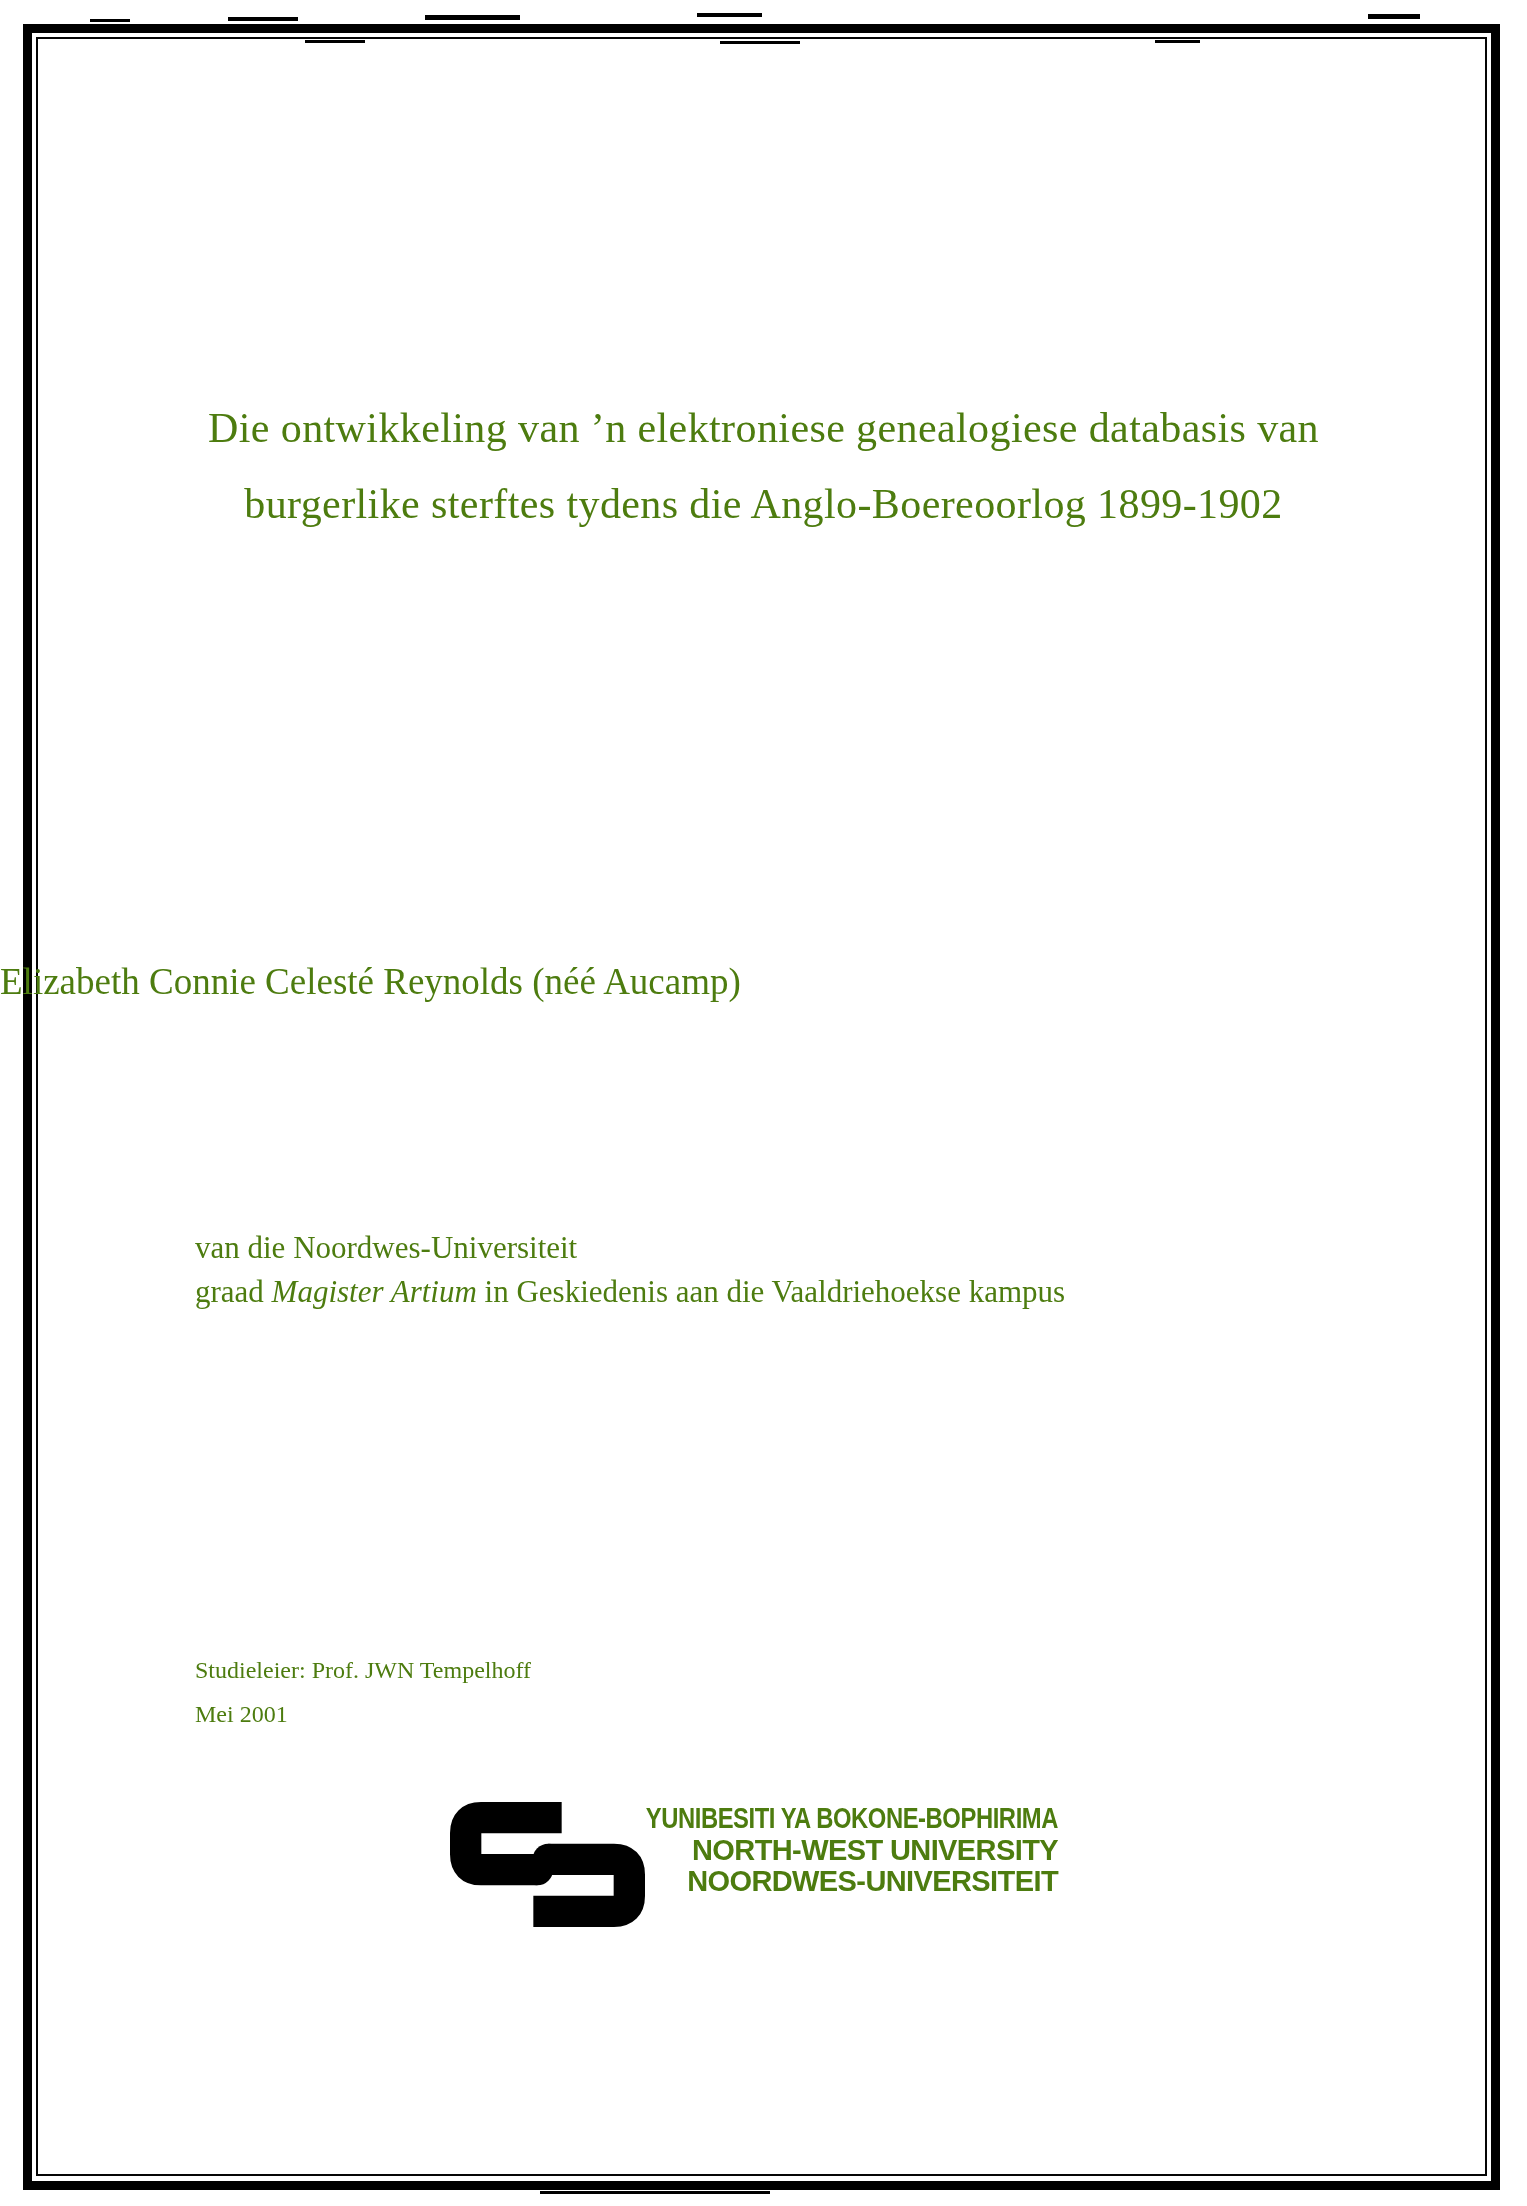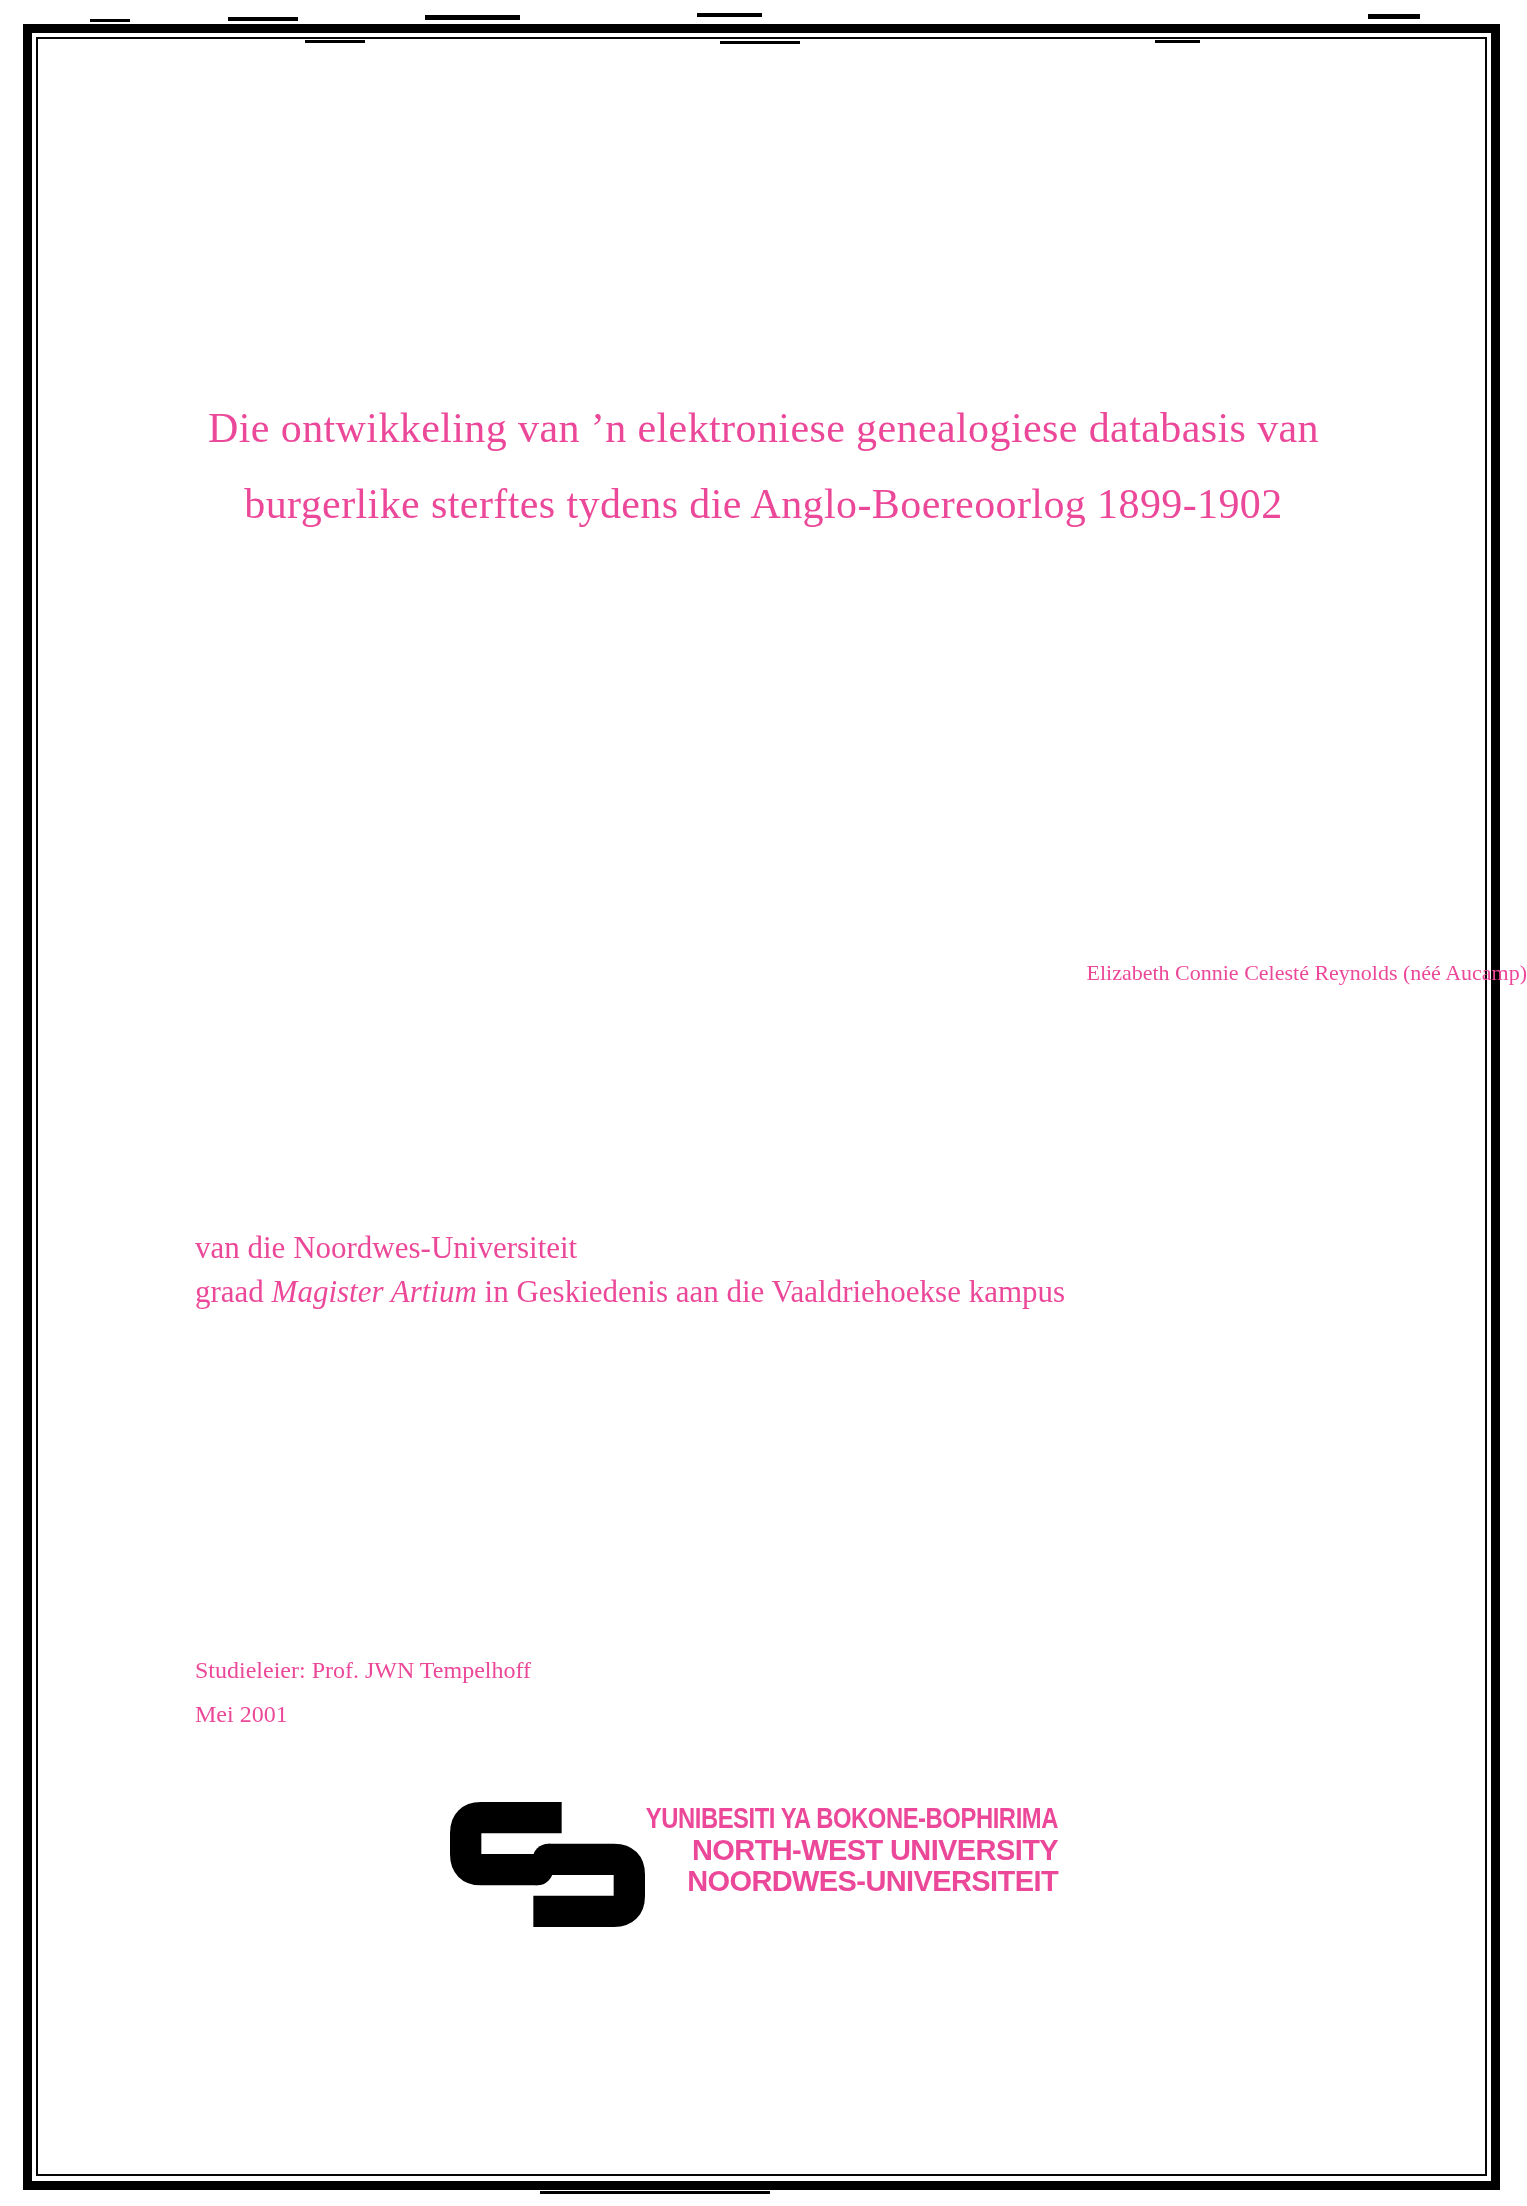--- a/index.html
+++ b/index.html
@@ -3,21 +3,21 @@
 <meta charset="utf-8">
 <style>
   html, body { margin: 0; padding: 0; background: #ffffff; }
   .page {
     position: relative;
     width: 1527px;
     height: 2206px;
     background: #ffffff;
     overflow: hidden;
     font-family: "Liberation Serif", serif;
-    color: #ec4899;
+    color: #4d7c0f;
   }
   
   .frame-outer {
     position: absolute;
     left: 23px; top: 24px;
     width: 1477px; height: 2166px;
     border: 9px solid #000;
     box-sizing: border-box;
   }
   .frame-inner {
@@ -39,22 +39,22 @@
   }
   .byline {
     position: absolute;
     left: 0; right: 0; top: 810px;
     text-align: center;
     font-size: 31px;
   }
   .author-line {
     position: absolute;
     left: 0; right: 0; top: 960px;
-    text-align: right;
-    font-size: 22px;
+    text-align: left;
+    font-size: 37px;
   }
   .statement {
     position: absolute;
     left: 195px; top: 1226px;
     width: 1160px;
     font-size: 31px;
     line-height: 44px;
   }
   .statement .justified {
     text-align: justify;

